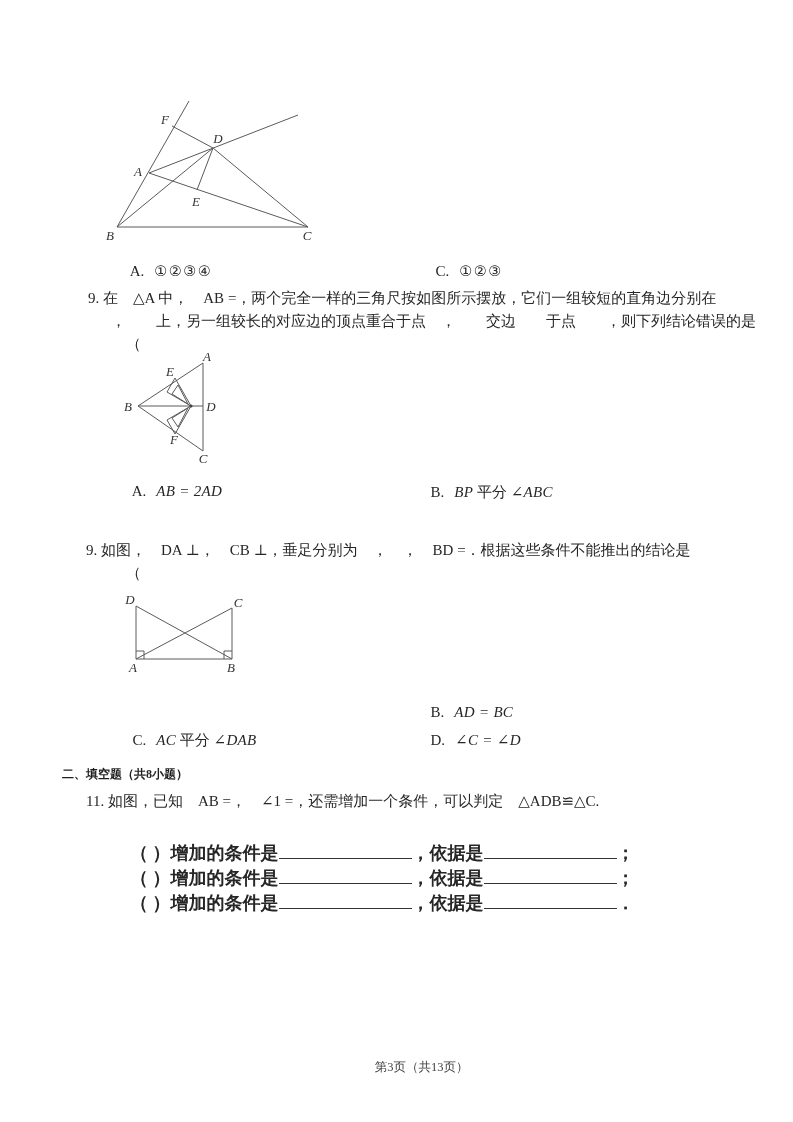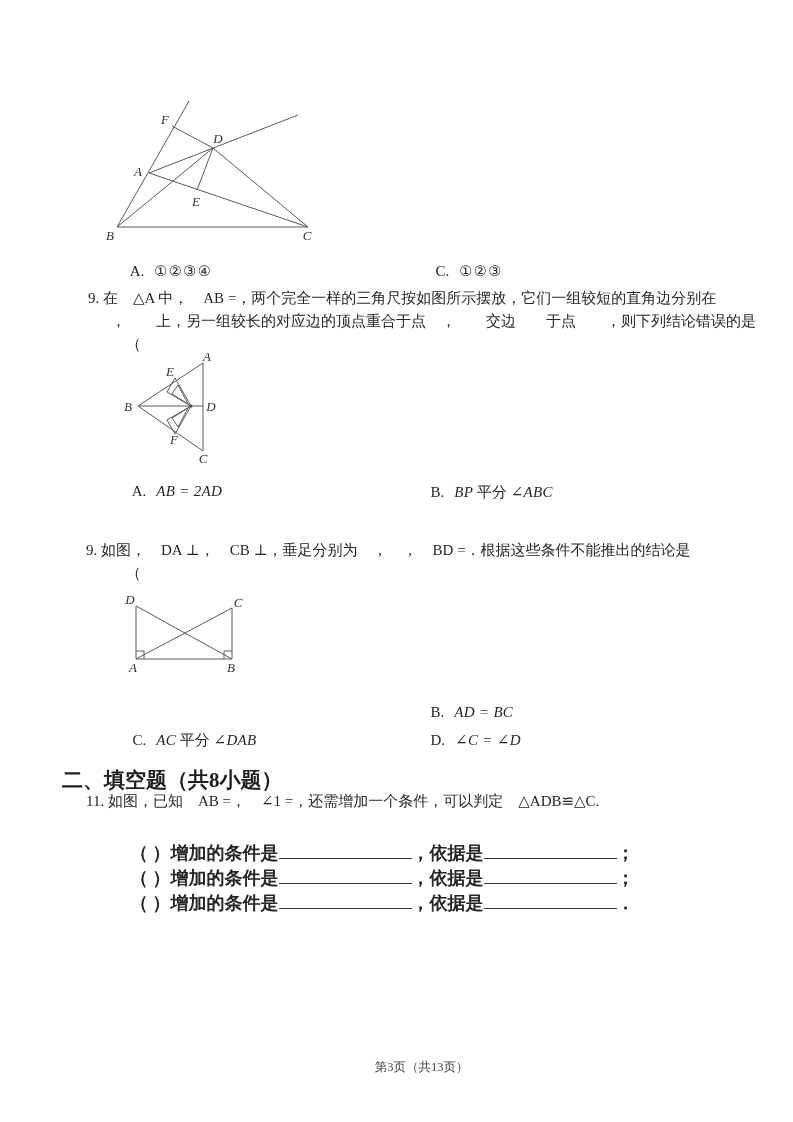--- a/index.html
+++ b/index.html
@@ -3,21 +3,21 @@
 <meta charset="utf-8">
 <style>
   html,body { margin:0; padding:0; background:#e8e8e8; }
   .page {
     position:relative; width:793px; height:1122px; margin:0 auto;
     background:#ffffff; overflow:hidden;
     font-family:"Liberation Serif","DejaVu Serif",serif;
     color:#262626;
   }
   .textline { position:absolute; white-space:pre; font-size:15px; line-height:19px; }
-  .sechead  { position:absolute; white-space:pre; font-size:21px; font-weight:bold; color:#1e1e1e; }
+  .sechead  { position:absolute; white-space:pre; font-size:12px; font-weight:bold; color:#1e1e1e; }
   .optrow   { position:absolute; left:0; width:644px; height:20px; }
   .opt      { position:absolute; top:0; white-space:pre; font-size:15px; }
   .olabel   { margin-right:10px; }
   .math     { font-style:italic; letter-spacing:.3px; }
   .plain    { font-style:normal; }
   .circles  { font-family:"DejaVu Sans","Liberation Sans",sans-serif; font-size:14.5px; letter-spacing:1.5px; }
   .fig      { position:absolute; }
   .fig line, .fig polygon, .fig polyline { stroke:#5a5a5a; stroke-width:1; fill:none; }
   .fig circle { fill:#444; stroke:none; }
   .fig text { font-family:"Liberation Serif","DejaVu Serif",serif; font-style:italic; font-size:13px; fill:#333; text-anchor:middle; }

